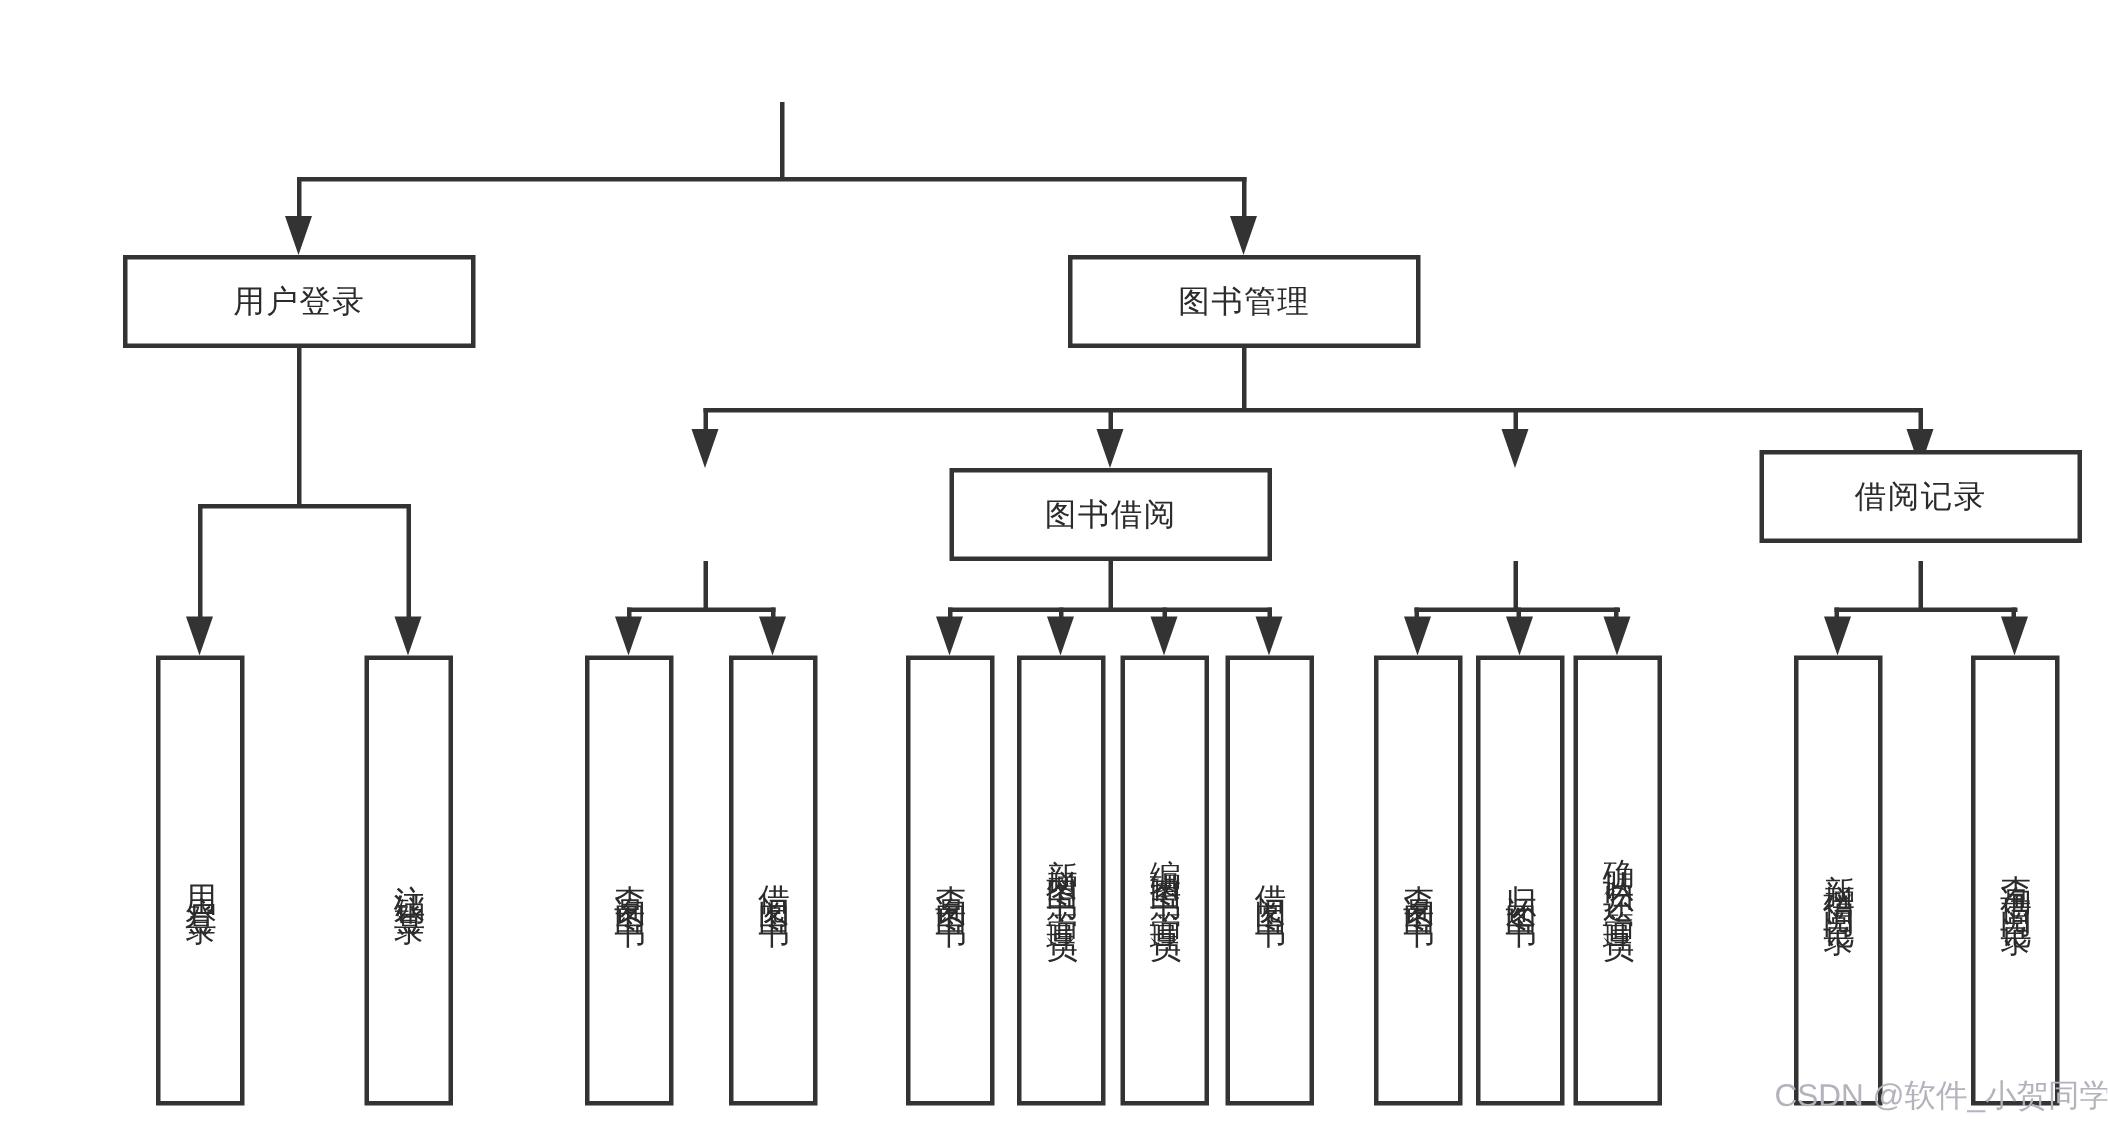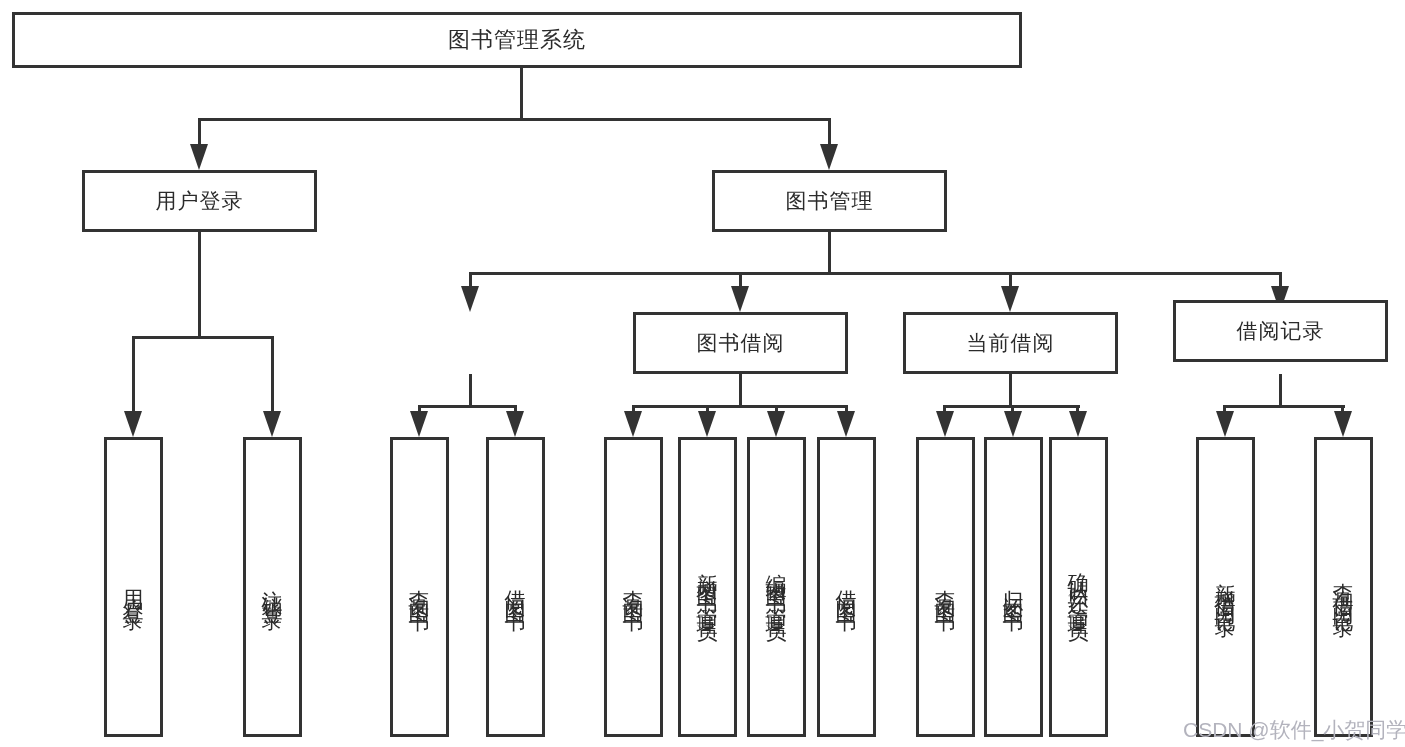--- a/index.html
+++ b/index.html
@@ -48,21 +48,20 @@
     color:#b3b3bd;
     z-index:5;
     white-space:nowrap;
   }
 </style>
 </head>
 <body>
 
 <div class="canvas">
 
-  <div class="node h1" style="left:12px;top:12px;width:1010px;height:56px;">图书管理系统</div>
 
   <div class="vline" style="left:520px;top:68px;height:52px;"></div>
   <div class="hline" style="left:198px;top:118px;width:633px;"></div>
   <div class="vline" style="left:198px;top:118px;height:30px;"></div>
   <div class="arr" style="left:190px;top:144px;"></div>
   <div class="vline" style="left:828px;top:118px;height:30px;"></div>
   <div class="arr" style="left:820px;top:144px;"></div>
 
   <div class="node h2" style="left:82px;top:170px;width:235px;height:62px;">用户登录</div>
   <div class="node h2" style="left:712px;top:170px;width:235px;height:62px;">图书管理</div>
@@ -79,21 +78,20 @@
   <div class="vline" style="left:469px;top:272px;height:18px;"></div>
   <div class="arr" style="left:461px;top:286px;"></div>
   <div class="vline" style="left:739px;top:272px;height:18px;"></div>
   <div class="arr" style="left:731px;top:286px;"></div>
   <div class="vline" style="left:1009px;top:272px;height:18px;"></div>
   <div class="arr" style="left:1001px;top:286px;"></div>
   <div class="vline" style="left:1279px;top:272px;height:18px;"></div>
   <div class="arr" style="left:1271px;top:286px;"></div>
 
   <div class="node h2" style="left:633px;top:312px;width:215px;height:62px;">图书借阅</div>
-  <div class="node h2" style="left:903px;top:312px;width:215px;height:62px;">当前借阅</div>
   <div class="node h2" style="left:1173px;top:300px;width:215px;height:62px;">借阅记录</div>
 
   <div class="vline" style="left:469px;top:374px;height:33px;"></div>
   <div class="hline" style="left:418px;top:405px;width:99px;"></div>
   <div class="vline" style="left:418px;top:405px;height:12px;"></div>
   <div class="arr" style="left:410px;top:411px;"></div>
   <div class="vline" style="left:514px;top:405px;height:12px;"></div>
   <div class="arr" style="left:506px;top:411px;"></div>
 
   <div class="vline" style="left:739px;top:374px;height:33px;"></div>

